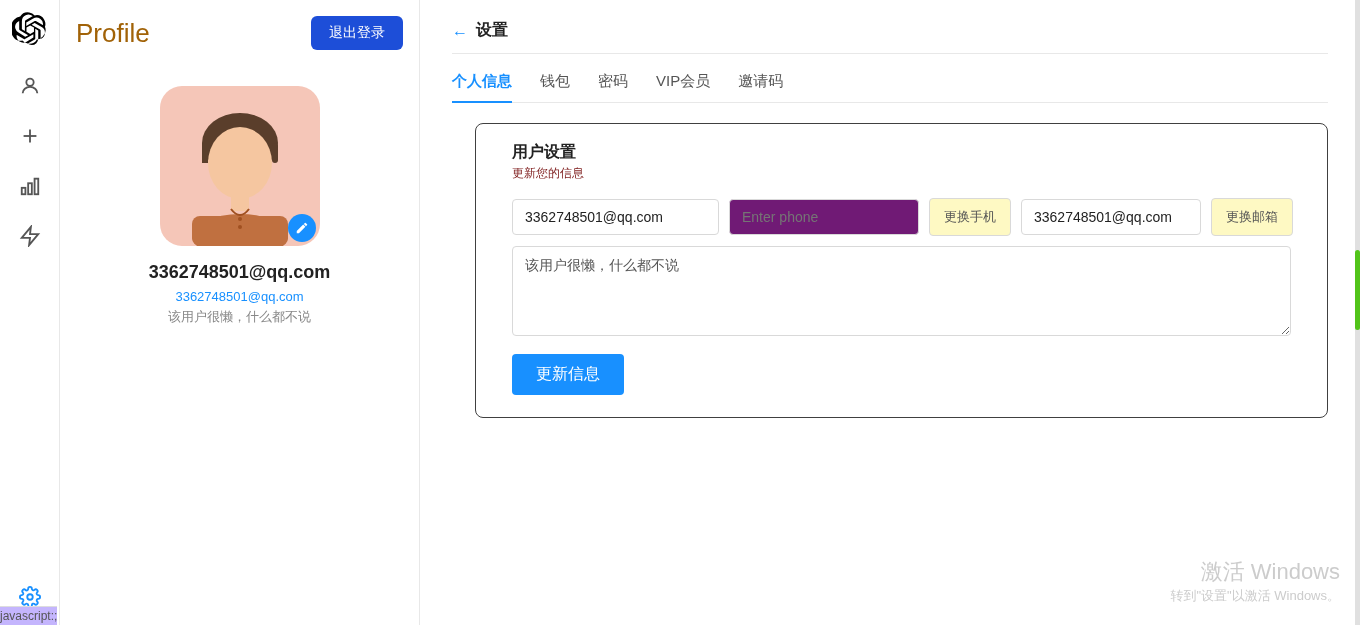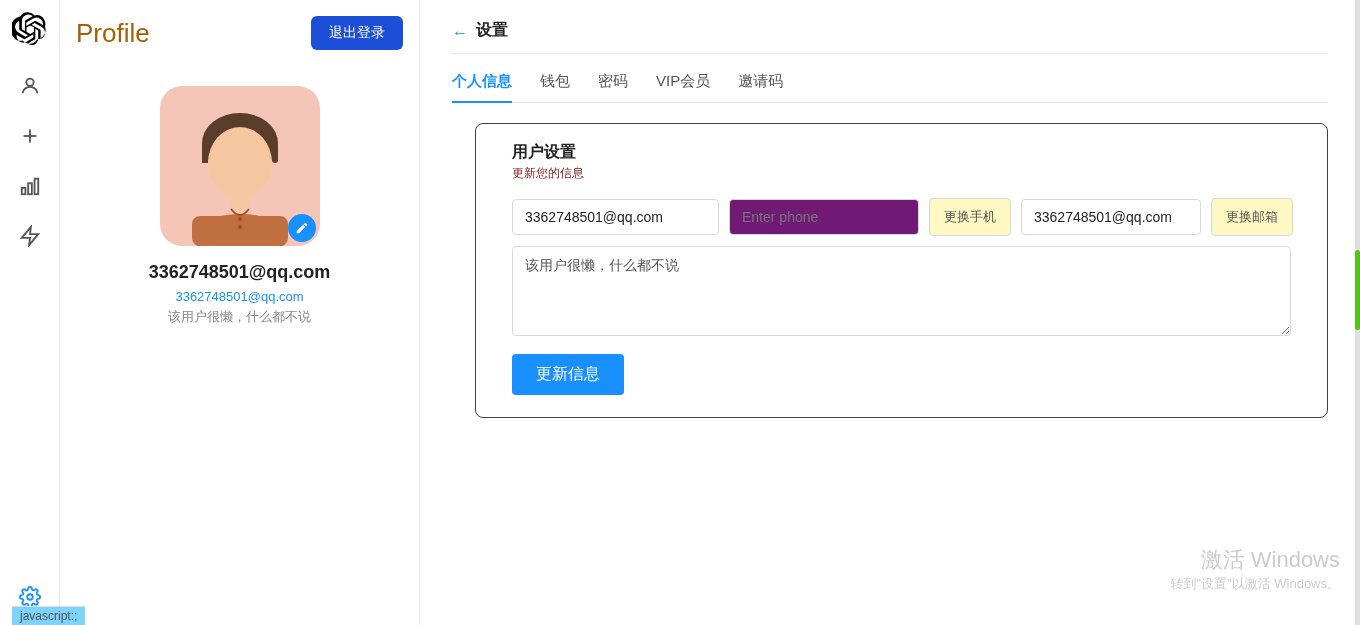--- a/index.html
+++ b/index.html
@@ -264,21 +264,21 @@
       border-radius: 4px;
       padding: 10px 24px;
       font-size: 16px;
       cursor: pointer;
       font-family: Liberation Mono, monospace;
     }
 
     
     .win-watermark {
       position: fixed;
-      bottom: 32px;
+      bottom: 20px;
       right: 20px;
       text-align: right;
       pointer-events: none;
     }
     .win-watermark .wm-title {
       font-size: 22px;
       color: #ccc;
       font-weight: 400;
     }
     .win-watermark .wm-sub {
@@ -301,26 +301,26 @@
       width: 5px;
       height: 80px;
       background: #52c41a;
       border-radius: 3px;
     }
 
     
     .status-bar {
       position: fixed;
       bottom: 0;
-      left: 12px;
-      background: #7dd3fc;
+      left: 0;
+      background: #c4b5fd;
       border-top: 1px solid #ddd;
       font-size: 12px;
       color: #555;
-      padding: 2px 8px;
+      padding: 2px 0;
     }
   </style>
 </head>
 <body>
 
 <div class="sidebar">
 
   <div class="sidebar-logo">
     <svg viewBox="0 0 41 41" fill="none" xmlns="http://www.w3.org/2000/svg" stroke-width="1.5">
       <path d="M37.532 16.87a9.963 9.963 0 0 0-.856-8.184 10.078 10.078 0 0 0-10.855-4.835 9.964 9.964 0 0 0-6.205-3.371 10.079 10.079 0 0 0-10.33 4.713 9.962 9.962 0 0 0-6.647 3.35 10.079 10.079 0 0 0-2.519 10.988 9.963 9.963 0 0 0 .856 8.185 10.079 10.079 0 0 0 10.855 4.835 9.965 9.965 0 0 0 6.205 3.371 10.079 10.079 0 0 0 10.33-4.713 9.963 9.963 0 0 0 6.647-3.35 10.078 10.078 0 0 0 2.519-10.988zm-15.014 20.813a7.48 7.48 0 0 1-4.756-1.697l.236-.133 7.847-4.531a1.307 1.307 0 0 0 .661-1.148v-11.08l3.319 1.915a.12.12 0 0 1 .066.092v9.157a7.505 7.505 0 0 1-7.373 7.425zM6.25 31.089a7.47 7.47 0 0 1-.894-5.023l.235.141 7.847 4.53a1.308 1.308 0 0 0 1.322 0l9.586-5.533v3.83a.12.12 0 0 1-.048.103L16.16 34.123a7.504 7.504 0 0 1-9.91-3.034zM4.297 13.62A7.469 7.469 0 0 1 8.2 10.333l-.01.27v9.058a1.307 1.307 0 0 0 .66 1.147l9.587 5.533-3.32 1.915a.12.12 0 0 1-.114.012L7.044 23.2a7.504 7.504 0 0 1-2.747-9.58zm27.658 6.437l-9.586-5.533 3.319-1.915a.12.12 0 0 1 .114-.012l7.96 4.593a7.504 7.504 0 0 1-1.158 13.528v-9.329a1.307 1.307 0 0 0-.649-1.332zm3.31-5.043l-.236-.141-7.847-4.53a1.307 1.307 0 0 0-1.321 0l-9.587 5.532v-3.83a.12.12 0 0 1 .048-.103l7.846-4.53a7.504 7.504 0 0 1 11.097 7.602zM14.643 21.595l-3.319-1.915a.12.12 0 0 1-.066-.092v-9.158a7.504 7.504 0 0 1 12.29-5.756l-.236.132-7.847 4.532a1.307 1.307 0 0 0-.661 1.148l-.161 11.109zm1.854-3.875l4.26-2.459 4.26 2.458v4.916l-4.26 2.459-4.26-2.459v-4.915z" fill="currentColor"></path>

